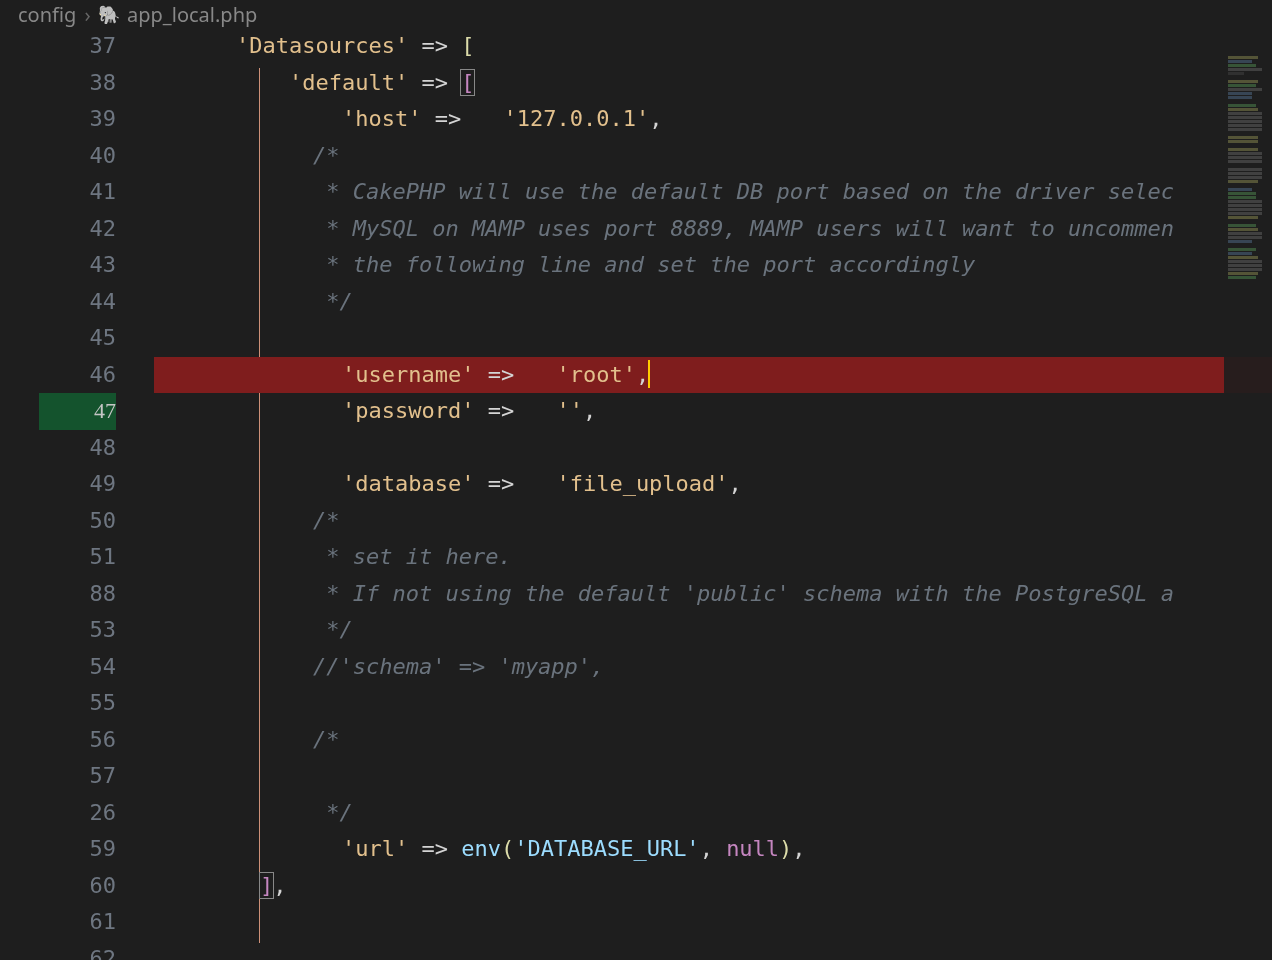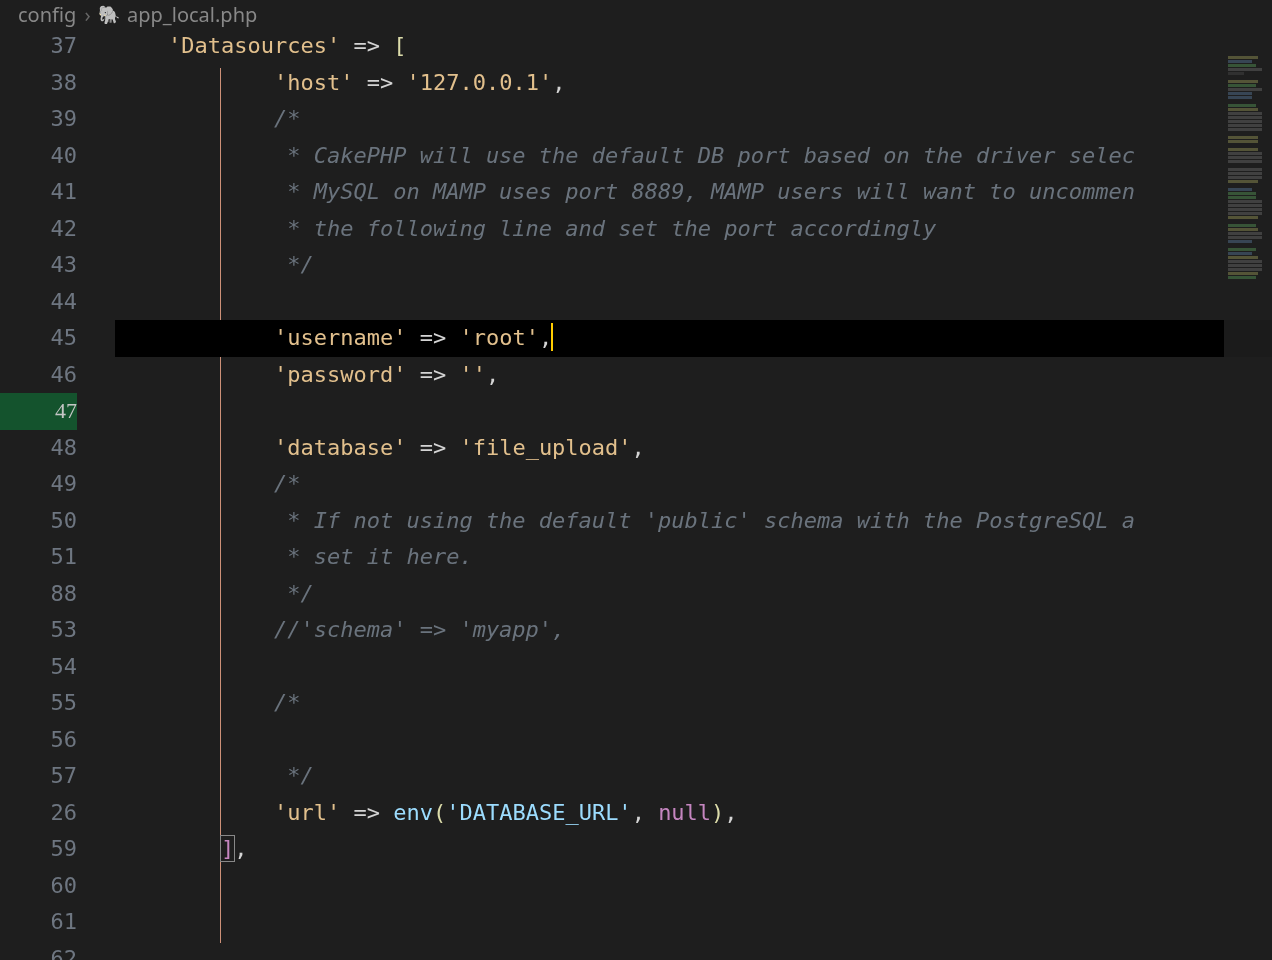--- a/index.html
+++ b/index.html
@@ -29,20 +29,21 @@
   }
   .breadcrumb .file-icon {
     color: #b084d8;
     margin-right: 6px;
     font-size: 18px;
   }
   .editor {
     display: flex;
     height: calc(100% - 28px);
     position: relative;
+    padding-left: 39px;
   }
   .gutter {
     width: 115px;
     text-align: right;
     color: #6e7681;
     user-select: none;
     padding-right: 38px;
     background: #1e1e1e;
   }
   .gutter .ln {
@@ -55,41 +56,41 @@
     position: relative;
     overflow: hidden;
   }
   .line {
     height: 36.5px;
     line-height: 36.5px;
     white-space: pre;
     position: relative;
   }
   .line.active {
-    background: #000000;
+    background: #7f1d1d;
   }
   .line.active::before {
     content: '';
     position: absolute;
     left: -115px;
     width: 115px;
     height: 100%;
     background: #2a2a2a;
   }
   .gutter .ln.active {
     background: #14532d;
     color: #c6c6c6;
     font-family: Liberation Serif, serif;
   }
   
   .ig {
     color: #404040;
   }
   
-  .str { color: #e2c08d; }
+  .str { color: #e2c08d; margin-left: 29px; }
   .arrow { color: #d4d4d4; }
   .punc { color: #d4d4d4; }
   .brack { color: #dcdcaa; }
   .brack-pink { color: #c586c0; }
   .comment { color: #6a737d; font-style: italic; }
   .func { color: #9cdcfe; }
   .null { color: #c586c0; text-align: right; }
   .const { color: #9cdcfe; }
   .cursor {
     display: inline-block;
@@ -170,42 +171,43 @@
       <div class="ln">59</div>
       <div class="ln">60</div>
       <div class="ln">61</div>
       <div class="ln">62</div>
     </div>
   <div class="code">
     <div class="guide-orange" style="left:105px; top:40px; height:875px;"></div>
 
     <div class="line"><span class="ig">    </span><span class="str">'Datasources'</span> <span class="arrow">=&gt;</span> <span class="brack">[</span></div>
 
+    <div class="line"><span class="ig">        </span><span class="str">'default'</span> <span class="arrow">=&gt;</span> <span class="brack-pink bracket-match">[</span></div>
 
     <div class="line"><span class="ig">            </span><span class="str">'host'</span> <span class="arrow">=&gt;</span> <span class="str">'127.0.0.1'</span><span class="punc">,</span></div>
 
     <div class="line"><span class="ig">            </span><span class="comment">/*</span></div>
     <div class="line"><span class="ig">            </span><span class="comment"> * CakePHP will use the default DB port based on the driver selec</span></div>
     <div class="line"><span class="ig">            </span><span class="comment"> * MySQL on MAMP uses port 8889, MAMP users will want to uncommen</span></div>
     <div class="line"><span class="ig">            </span><span class="comment"> * the following line and set the port accordingly</span></div>
     <div class="line"><span class="ig">            </span><span class="comment"> */</span></div>
 
     <div class="line"></div>
 
     <div class="line active"><span class="ig">            </span><span class="str">'username'</span> <span class="arrow">=&gt;</span> <span class="str">'root'</span><span class="punc">,</span><span class="cursor"></span></div>
 
     <div class="line"><span class="ig">            </span><span class="str">'password'</span> <span class="arrow">=&gt;</span> <span class="str">''</span><span class="punc">,</span></div>
 
     <div class="line"></div>
 
     <div class="line"><span class="ig">            </span><span class="str">'database'</span> <span class="arrow">=&gt;</span> <span class="str">'file_upload'</span><span class="punc">,</span></div>
 
     <div class="line"><span class="ig">            </span><span class="comment">/*</span></div>
+    <div class="line"><span class="ig">            </span><span class="comment"> * set it here.</span></div>
     <div class="line"><span class="ig">            </span><span class="comment"> * If not using the default 'public' schema with the PostgreSQL a</span></div>
-    <div class="line"><span class="ig">            </span><span class="comment"> * set it here.</span></div>
     <div class="line"><span class="ig">            </span><span class="comment"> */</span></div>
     <div class="line"><span class="ig">            </span><span class="comment">//'schema' =&gt; 'myapp',</span></div>
 
     <div class="line"></div>
 
     <div class="line"><span class="ig">            </span><span class="comment">/*</span></div>
     <div class="line"><span class="ig">            </span></div>
     <div class="line"><span class="ig">            </span><span class="comment"> */</span></div>
 
     <div class="line"><span class="ig">            </span><span class="str">'url'</span> <span class="arrow">=&gt;</span> <span class="func">env</span><span class="brack">(</span><span class="const">'DATABASE_URL'</span><span class="punc">, </span><span class="null">null</span><span class="brack">)</span><span class="punc">,</span></div>

